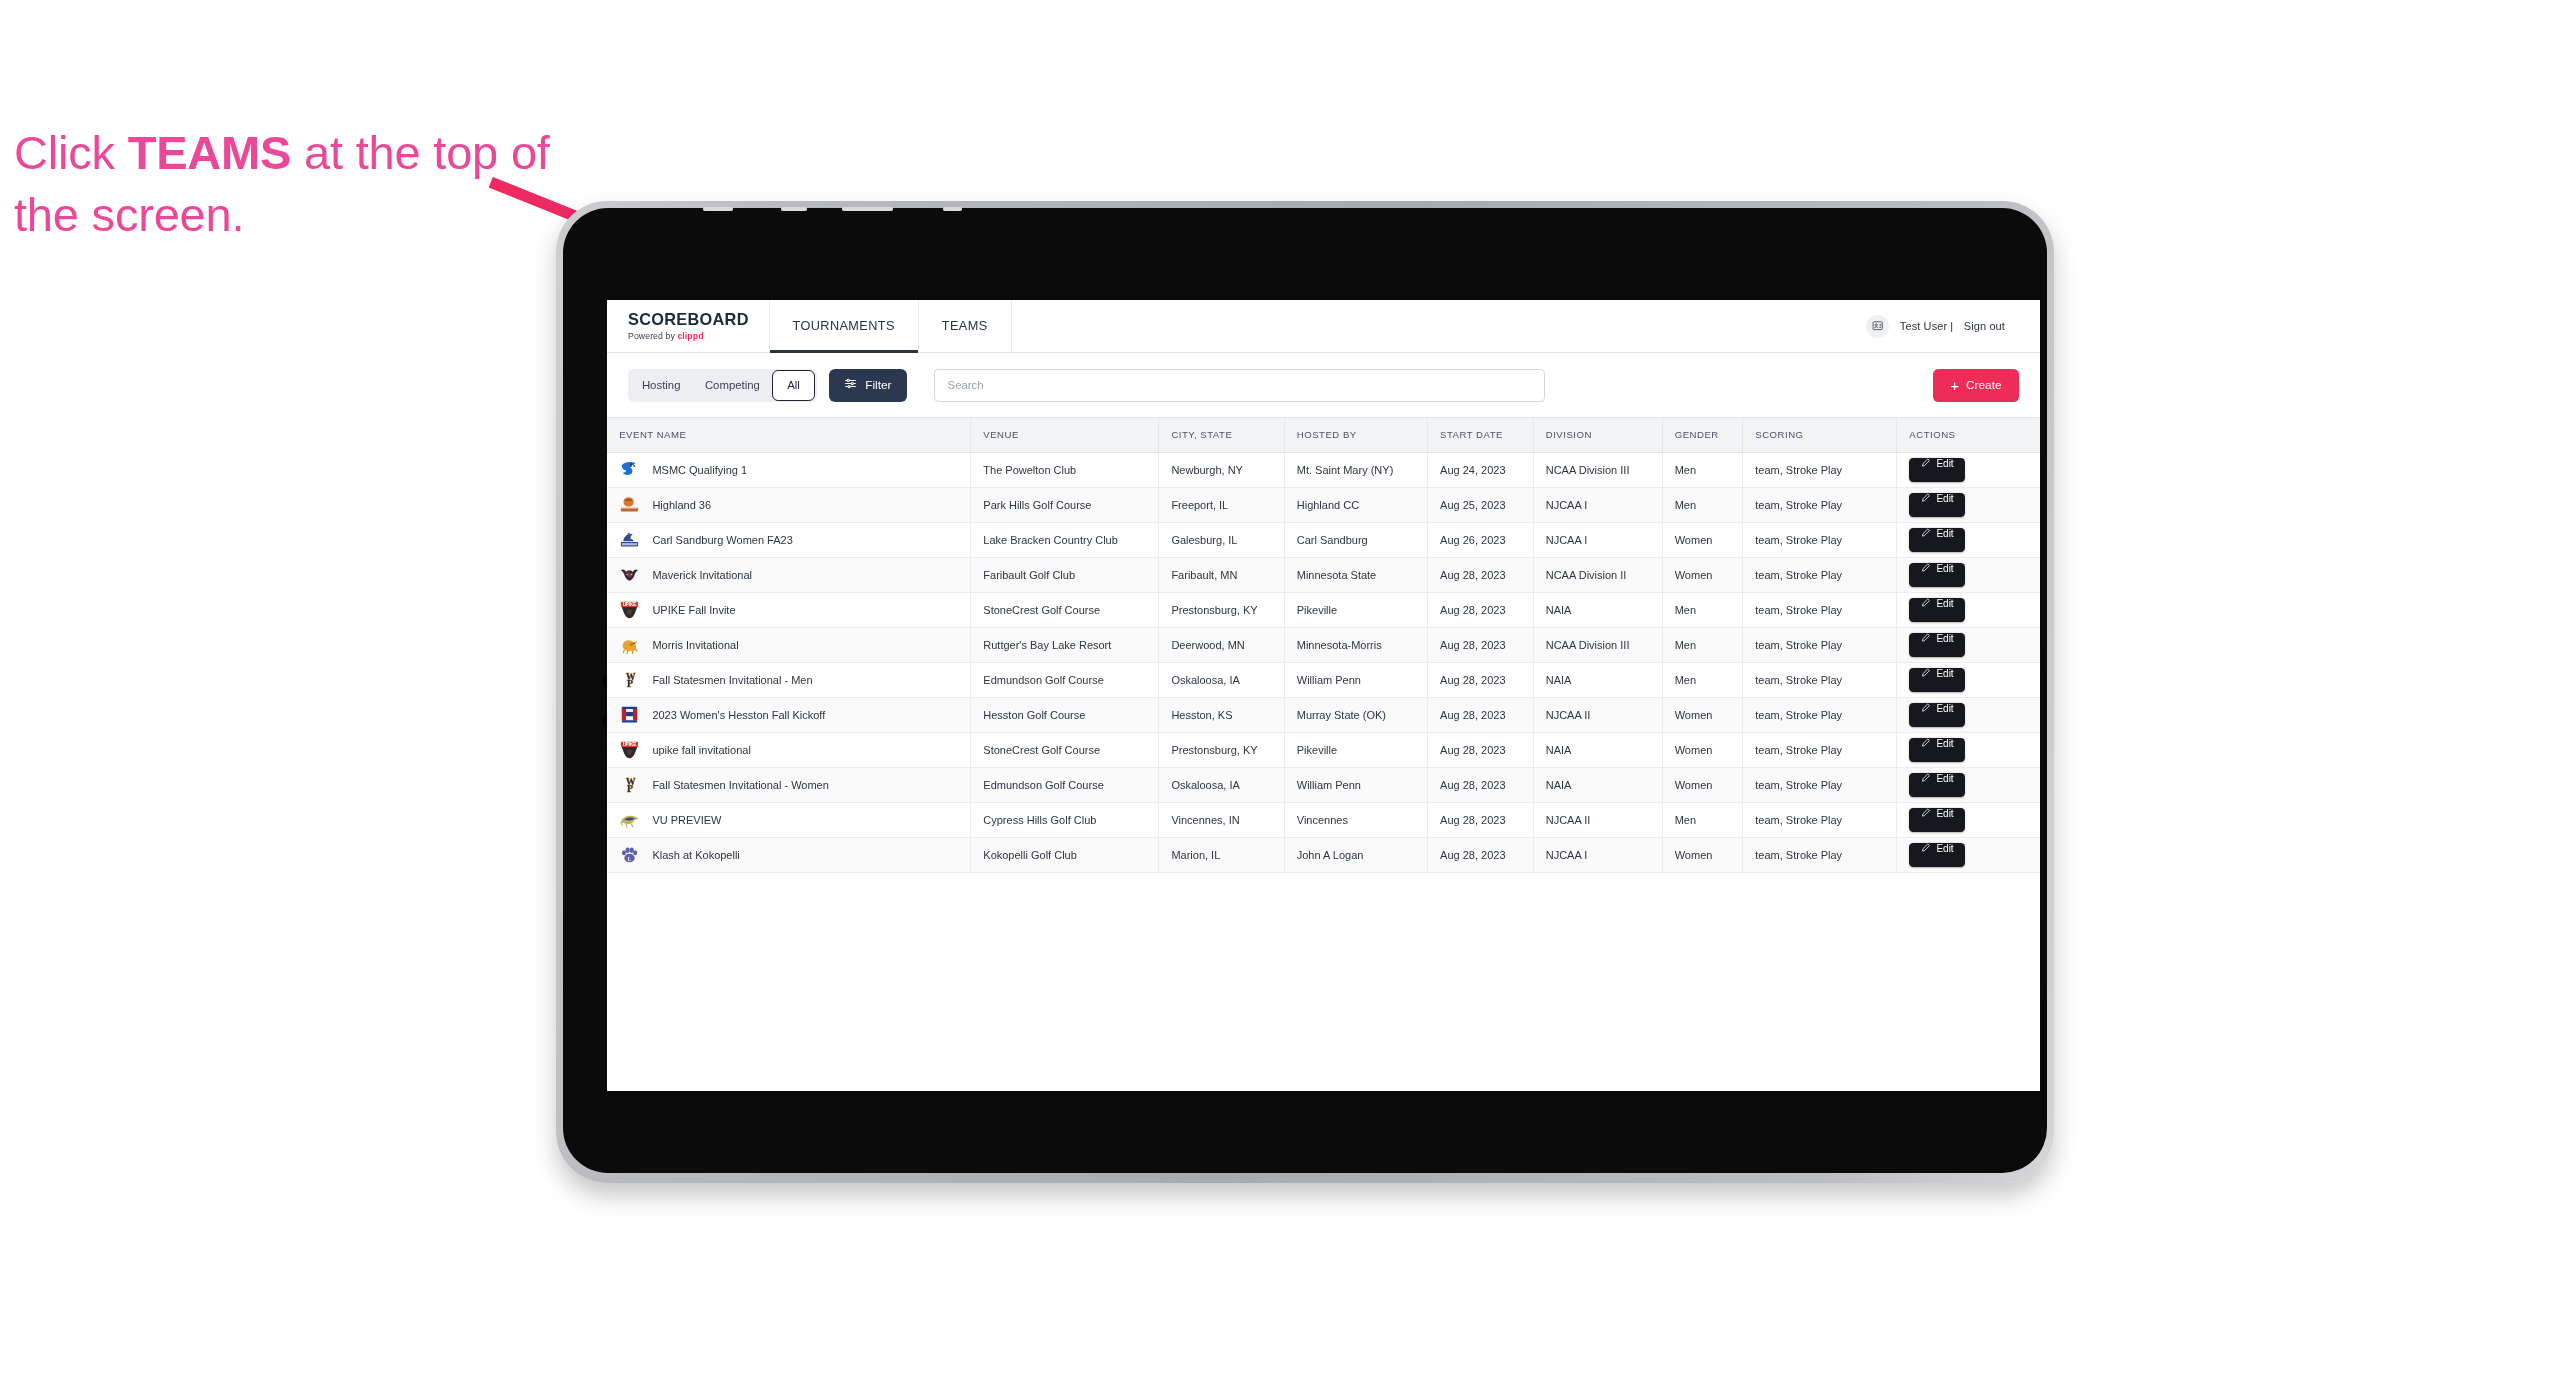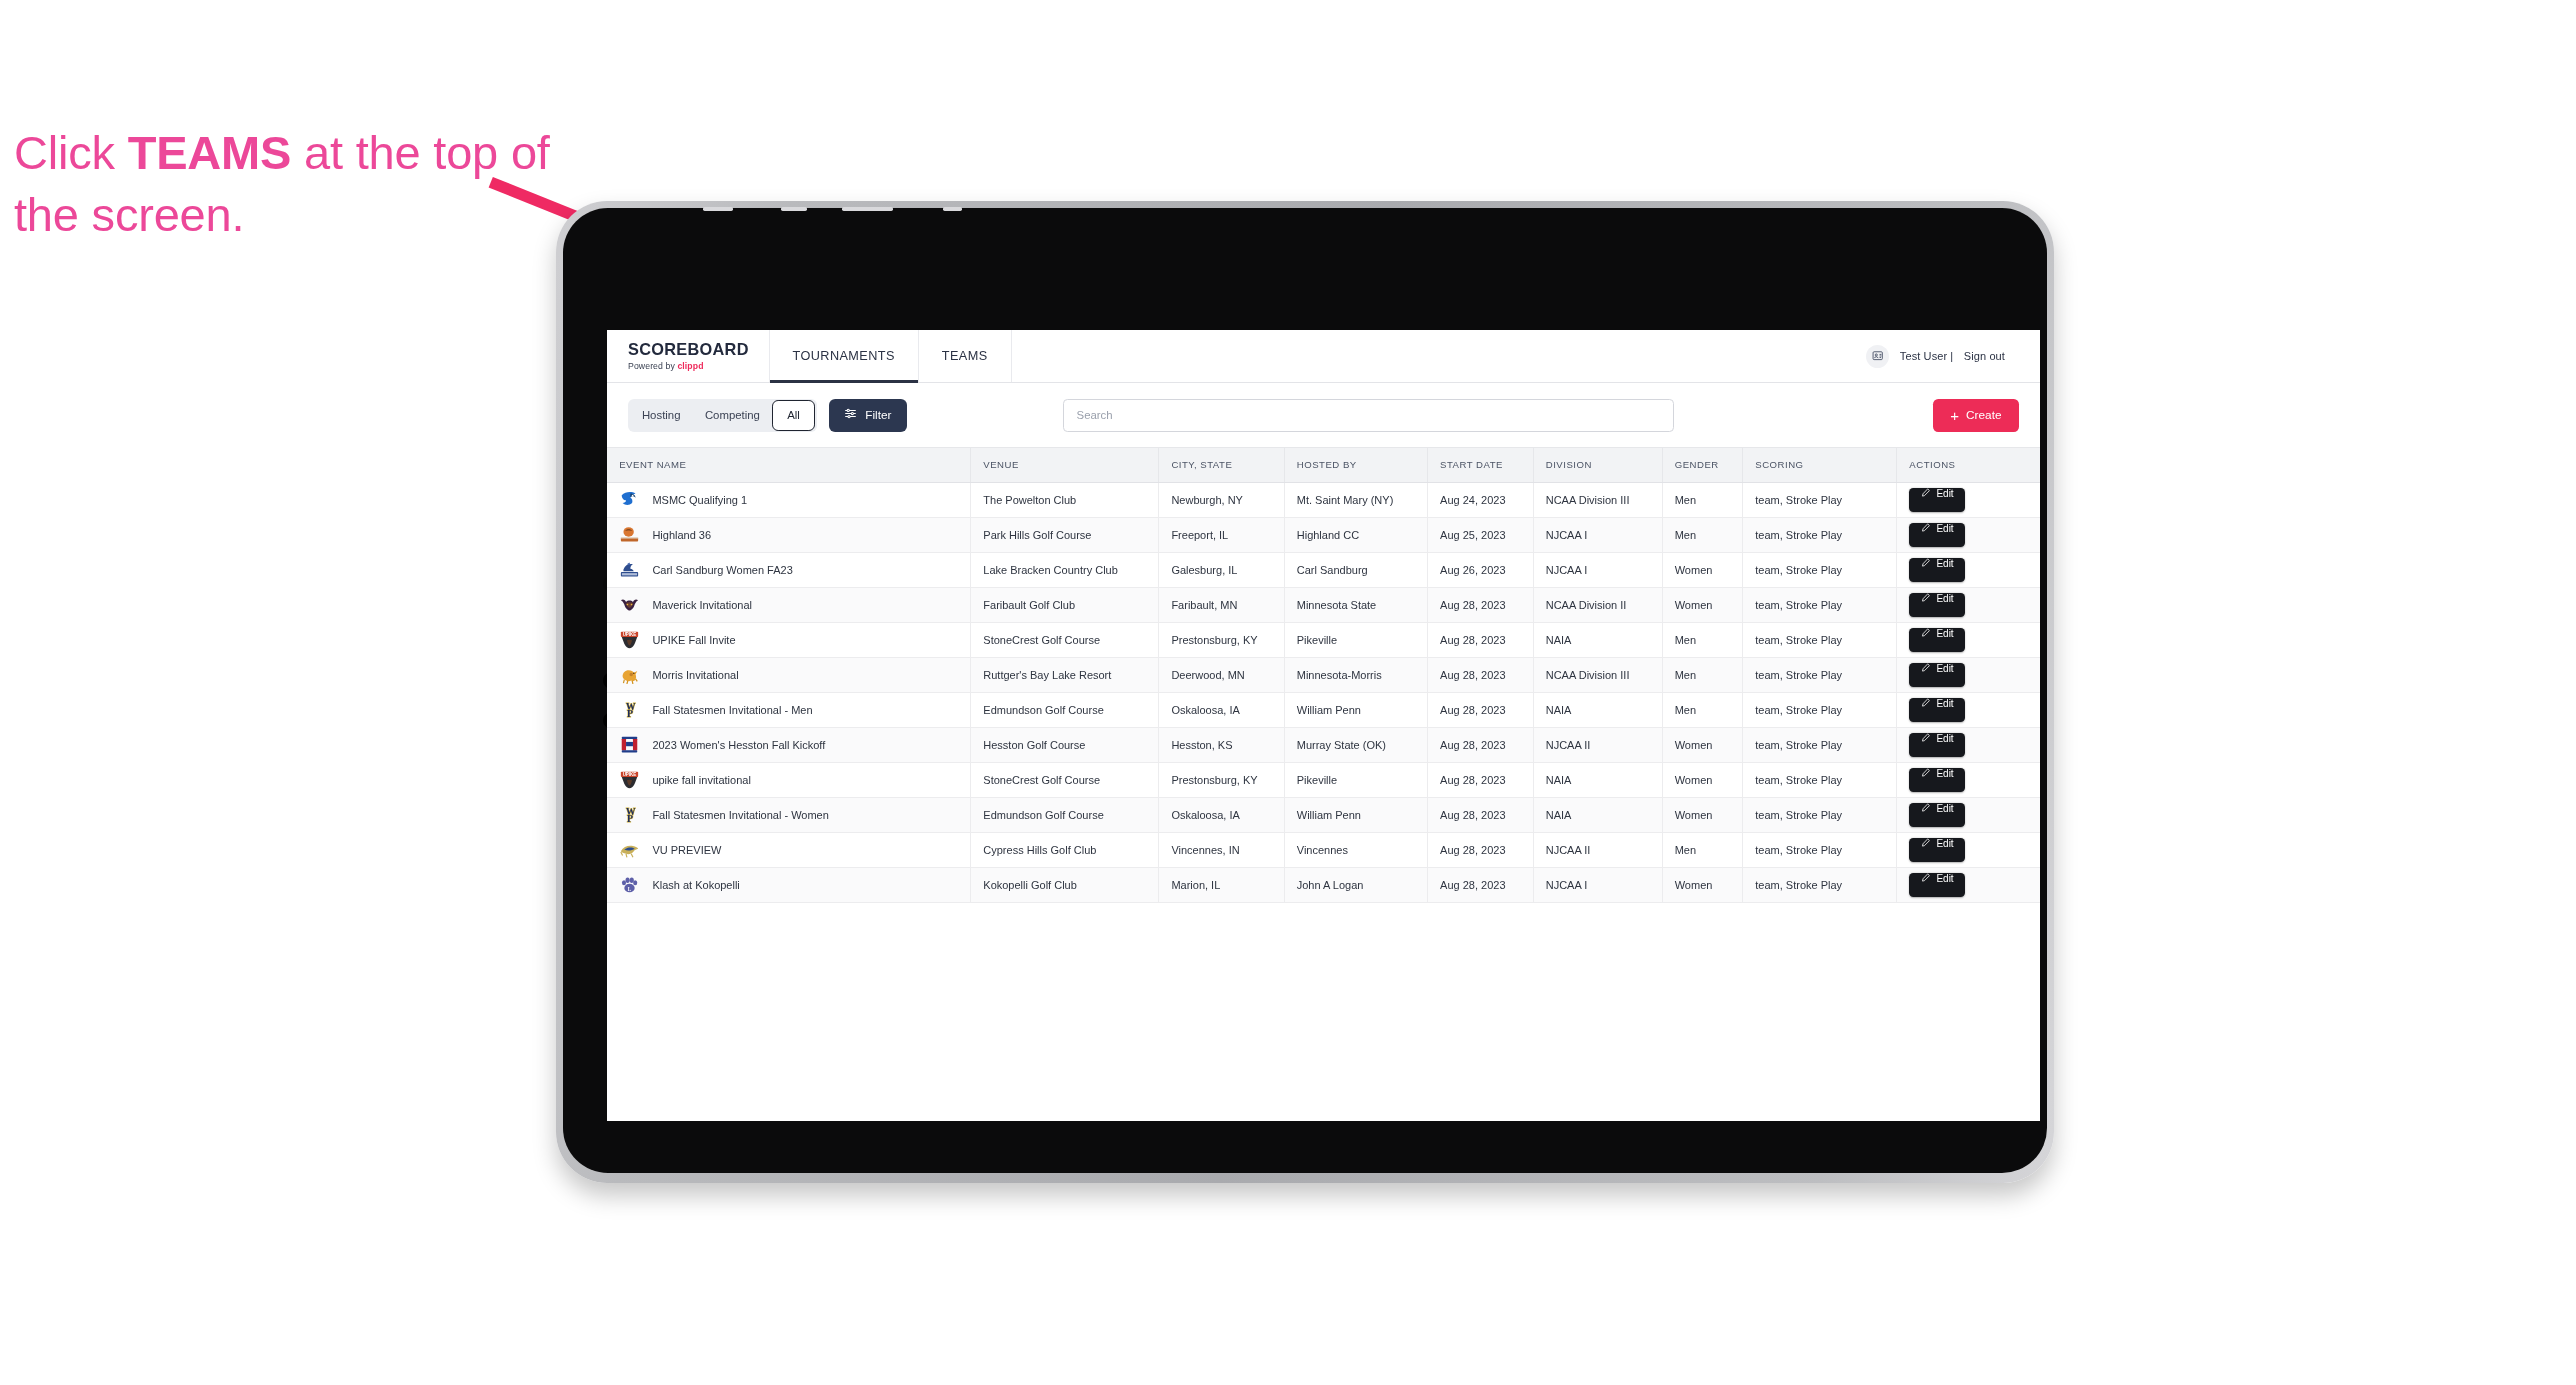--- a/index.html
+++ b/index.html
@@ -53,21 +53,21 @@
   .sensor { position:absolute; left: 40px; background:#000; border-radius:50%; }
   .s1 { top: 367px; width: 23px; height: 16.6px; background:#090909; }
   .s2 { top: 410px; width: 5.2px; height: 5.2px; left: 49px; background:#161616; }
   .s3 { top: 435px; width: 14px; height: 11.4px; left: 45px; background:#1b2a47; }
   .s4 { top: 463px; width: 23px; height: 19px; }
   .s5 { top: 503px; width: 24.5px; height: 19px; }
 
   
   .app {
     position: absolute;
-    left: 44px; top: 122px;
+    left: 44px; top: 92px;
     width: 1433px; height: 791px;
     background: #ffffff;
     overflow: hidden;
   }
 
   
   .topnav {
     height: 53px;
     background: #ffffff;
     border-bottom: 0.9px solid #e3e4e8;
@@ -136,21 +136,21 @@
   .seg.active {
     background:#ffffff; border:1.4px solid #1f2430; border-radius:6.1px;
     height: 31px; font-weight:400; color:#1f2430;
     padding: 0 14px;
   }
   .filter-btn {
     display:flex; align-items:center; gap:7.9px;
     background:#2c3750; color:#fff; border-radius:6.1px;
     height: 33px; padding: 0 15.7px; font-size: 11.8px; cursor:pointer;
   }
-  .search-wrap { margin-left: 129px; flex: 0 0 auto; padding-left: 15px; }
+  .search-wrap { flex: 0 0 auto; padding-left: 15px; }
   .search-input {
     width: 611px; height: 33px;
     border: 0.9px solid #d4d6dc; border-radius: 4.4px;
     padding: 0 12.2px; font-size: 11.4px; color:#2b3244;
     font-family:"Liberation Sans", sans-serif;
     background:#fff; outline:none;
   }
   .search-input::placeholder { color:#9aa0ac; }
   .create-btn {
     margin-left: auto;

